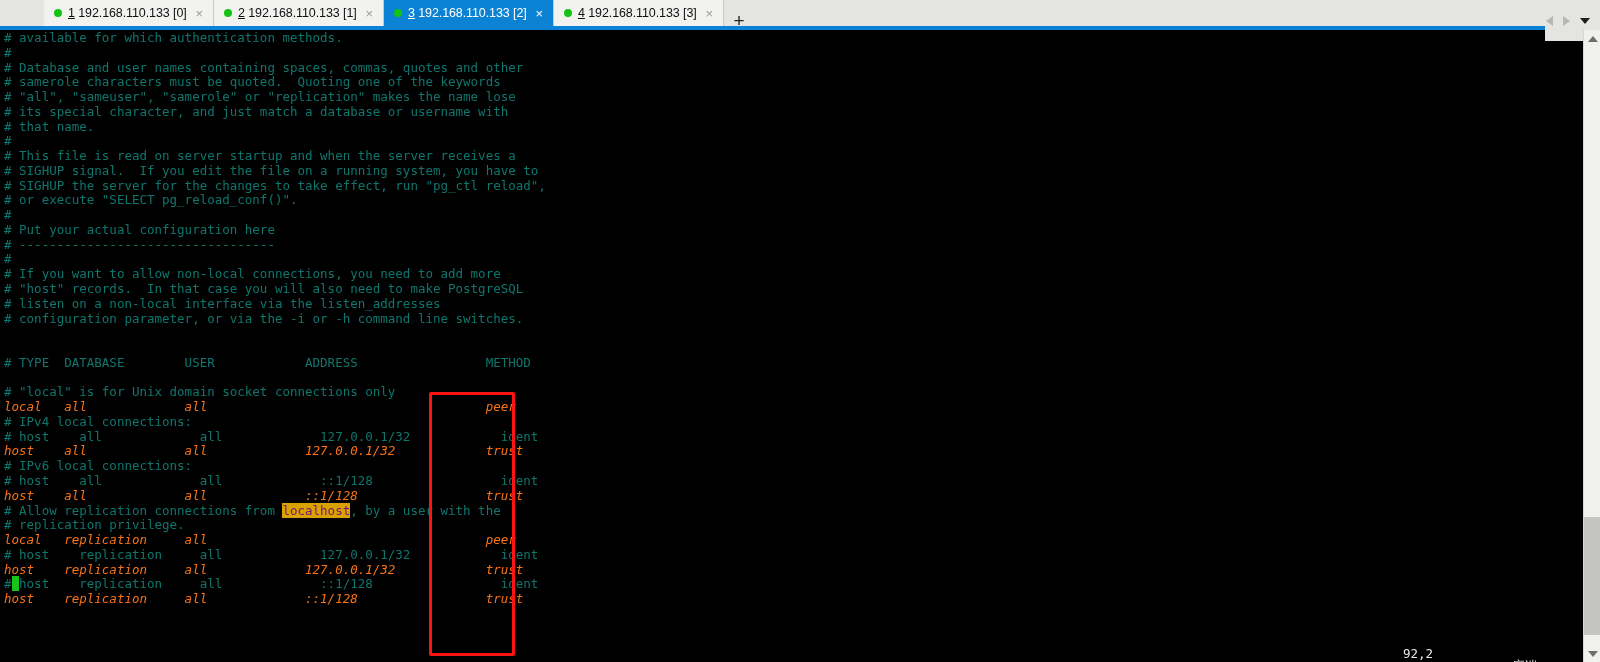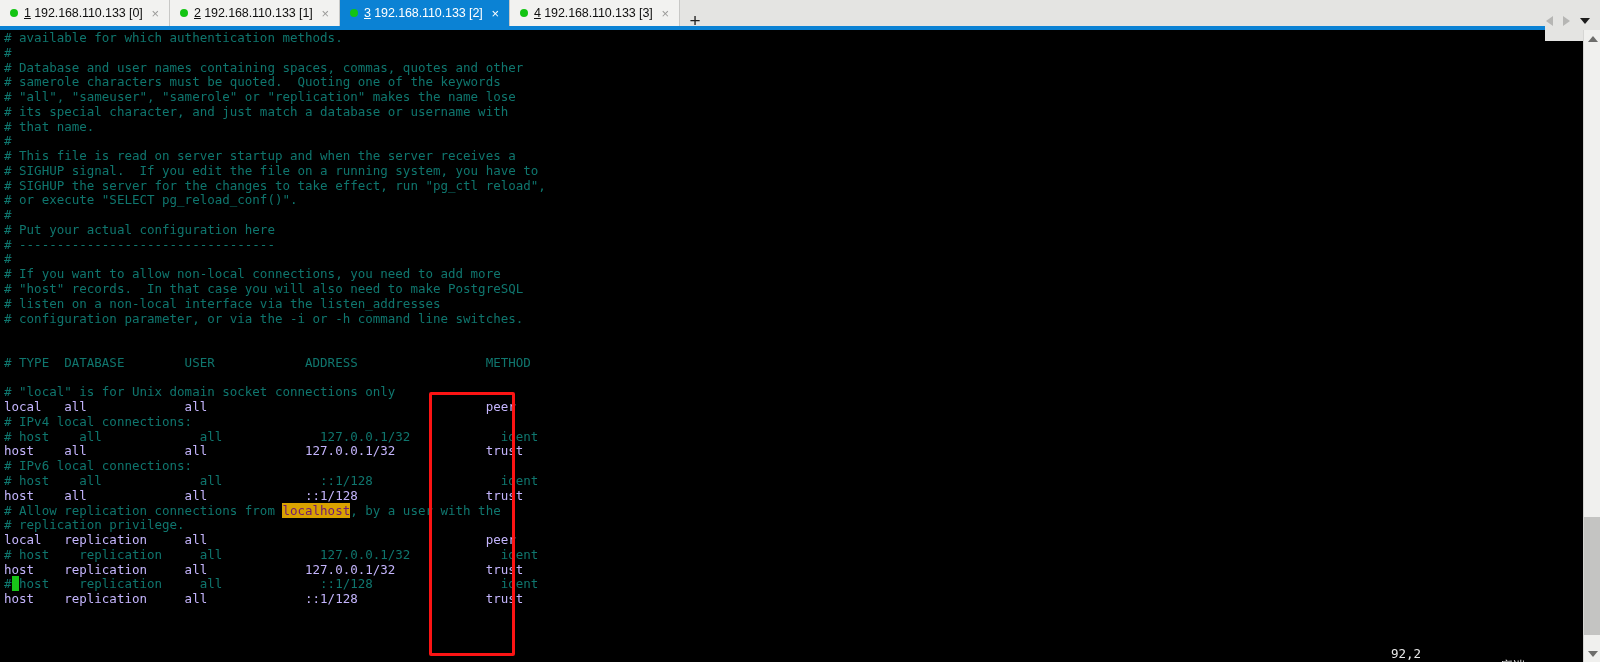--- a/index.html
+++ b/index.html
@@ -7,20 +7,21 @@
     width:1600px; height:662px; overflow:hidden;
     background:#000;
     font-family:"DejaVu Sans Mono","Liberation Mono",monospace;
   }
   
   .tabbar{
     position:absolute; top:0; left:0; width:1600px; height:41px;
     background:#e4e4e2; display:flex; align-items:stretch;
     font-family:"Liberation Sans","DejaVu Sans",sans-serif;
     border-bottom:0;
+    padding-left:44px;
   }
   .tab{
     position:relative; display:flex; align-items:center; gap:6px;
     padding:0 8px 0 10px; height:26px; width:170px; flex:0 0 170px;
     background:#f2f2f0; color:#101010; font-size:12.5px;
     border-right:1px solid #c8c8c6;
     cursor:default; user-select:none;
   }
   .tab.active{ background:#0b82d4; color:#ffffff;align-items:center; }
   .dot{ width:8px; height:8px; border-radius:50%; background:#13c413; flex:0 0 8px; }
@@ -47,33 +48,33 @@
     position:absolute; top:30px; left:0; width:1545px; height:632px;
     background:#000; overflow:hidden;
   }
   .code{
     position:absolute; top:1px; left:4px;
     font-size:12.5px; line-height:14.77px;
     white-space:pre; color:#cfcfcf;
     letter-spacing:0px;
   }
   .code .cm{ color:#0f766e; }        
-  .code .pl{ color:#c4b5fd; }        
+  .code .pl{ color:#f97316;font-style:italic; }        
   .code .hl{ background:#d9a200; color:#701a75; }  
   .cursor{ background:#18c418; color:#000; }
 
   
   .redbox{
     position:absolute; left:429px; top:362px; width:86px; height:264px;
     border:3px solid #fb1414; border-radius:2px; pointer-events:none;
   }
 
   
   .status{
-    position:absolute; left:0; top:616px; width:1545px; height:16px;
+    position:absolute; left:12px; top:616px; width:1545px; height:16px;
     color:#e8e8e8; font-size:12.5px; line-height:16px;
   }
   .status .pos{ position:absolute; left:1391px; }
   .status .state{ position:absolute; left:1500px; font-family:"DejaVu Sans",sans-serif;margin-top:12px;}
 
   
   .sb{
     position:absolute; top:30px; right:0; width:17px; height:632px;
     background:#f0f0ee; border-left:1px solid #d6d6d4;
   }

